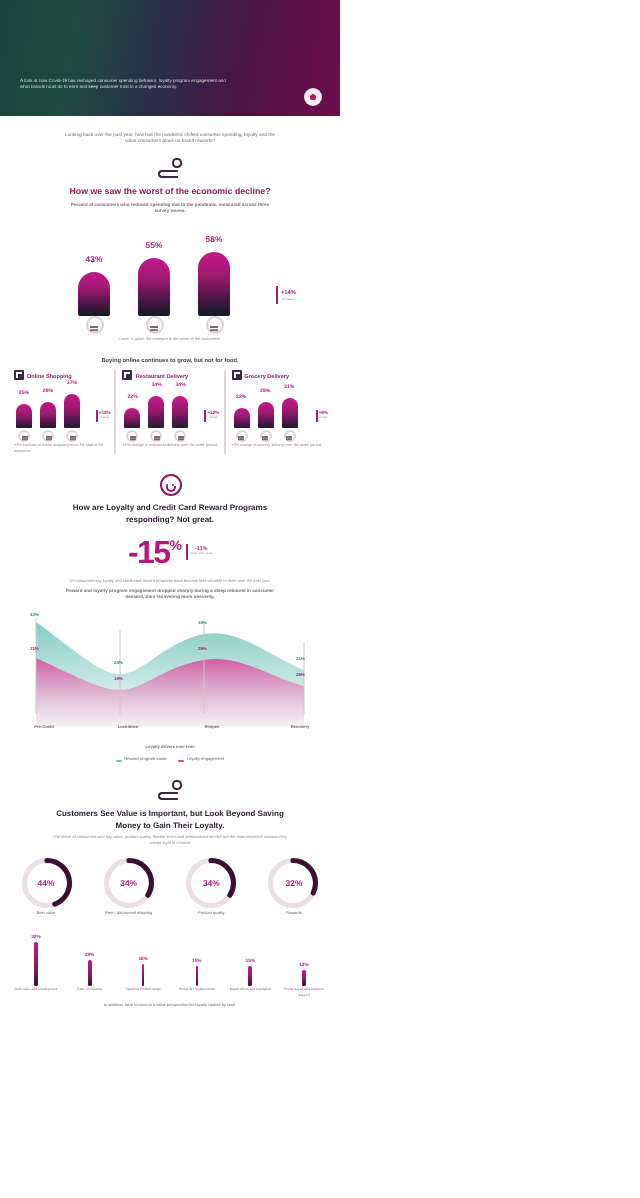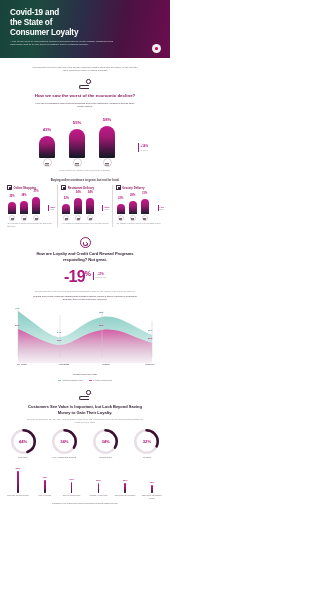--- a/index.html
+++ b/index.html
@@ -227,23 +227,20 @@
   .tlabels { display: flex; justify-content: space-between; width: 158px; margin: 1.5px auto 0; }
   .tlabels span { width: 24px; font-size: 1.7px; line-height: 2.2px; color: #7b6d78; text-align: center; }
   .footnote { font-size: 1.9px; color: #8c8c8c; margin: 3px auto 0; width: 130px; font-weight: bold; }
 </style>
 </head>
 <body>
 
 <div id="page">
 
   <div class="header">
-    <div class="header-title">Covid-19 and
-the State of
-Consumer Loyalty</div>
     <div class="header-sub">A look at how Covid-19 has reshaped consumer spending behavior, loyalty program engagement and what brands must do to earn and keep customer trust in a changed economy.</div>
     <div class="header-logo">
         <i></i>
       </div>
   </div>
 
   <div class="sect" style="padding-top:8px;">
     <div class="kicker">Looking back over the past year, how has the pandemic shifted consumer spending, loyalty and the value consumers place on brand rewards?</div>
     <div class="handicon" style="margin-top:7px;">
       <span class="c"></span>
@@ -411,21 +408,21 @@
     </div>
   </div>
 
   <div class="sect" style="margin-top:10px;">
     <div class="smiley">
         <i></i>
       </div>
     <div class="h2" style="font-size:4.0px;width:120px;">How are Loyalty and Credit Card Reward Programs responding? Not great.</div>
 
     <div class="bignum">
-      <div class="big"><span>-19</span><sup>%</sup></div>
+      <div class="big"><span>-15</span><sup>%</sup></div>
       <div class="side">
         <div class="br"></div>
         <div class="t">
           <div class="n">-11%</div>
           <div class="l">year over year</div>
         </div>
       </div>
     </div>
 
     <div class="note" style="margin-top:4px;">Of consumers say loyalty and credit card reward programs have become less valuable to them over the past year.</div>

